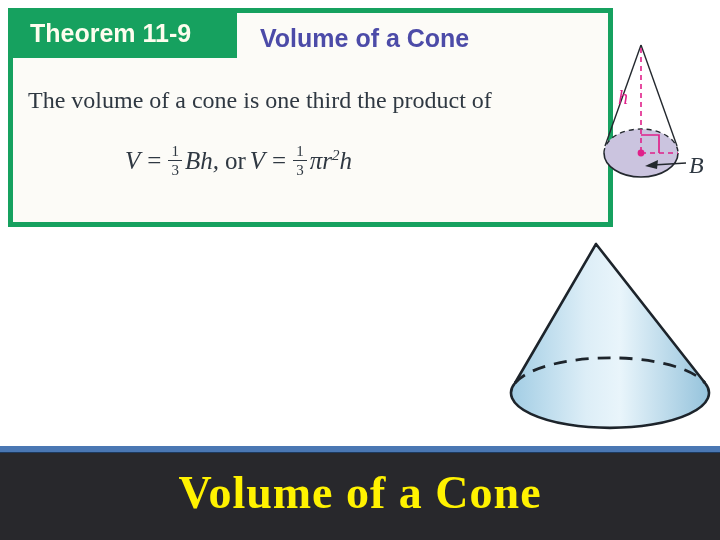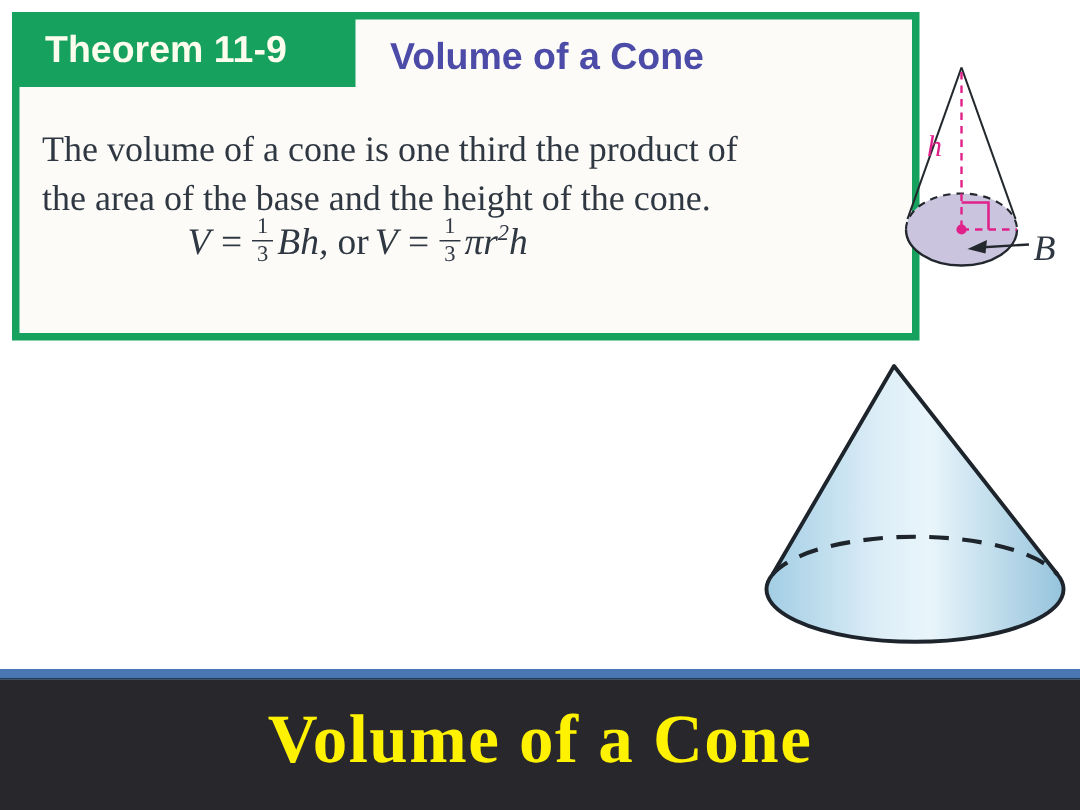--- a/index.html
+++ b/index.html
@@ -147,21 +147,20 @@
 <div class="theorem-box">
 
   <div class="theorem-tab">
     <span>Theorem 11-9</span>
   </div>
 
   <div class="box-heading">Volume of a Cone</div>
 
   <div class="box-body">
     <div>The volume of a cone is one third the product of</div>
-    <div>the area of the base and the height of the cone.</div>
   </div>
 
   <div class="formula">
     <span class="it">V</span><span class="eq">=</span><span class="frac"><span class="num">1</span><span class="den">3</span></span><span class="it">Bh,</span><span class="rm">or</span><span class="it">V</span><span class="eq">=</span><span class="frac"><span class="num">1</span><span class="den">3</span></span><span class="it">πr</span><sup>2</sup><span class="it">h</span>
   </div>
 
   <svg class="small-cone-svg" width="130" height="152" viewBox="0 0 130 152">
 
     <ellipse class="fill-lav" cx="58" cy="116" rx="37" ry="24"></ellipse>
 

